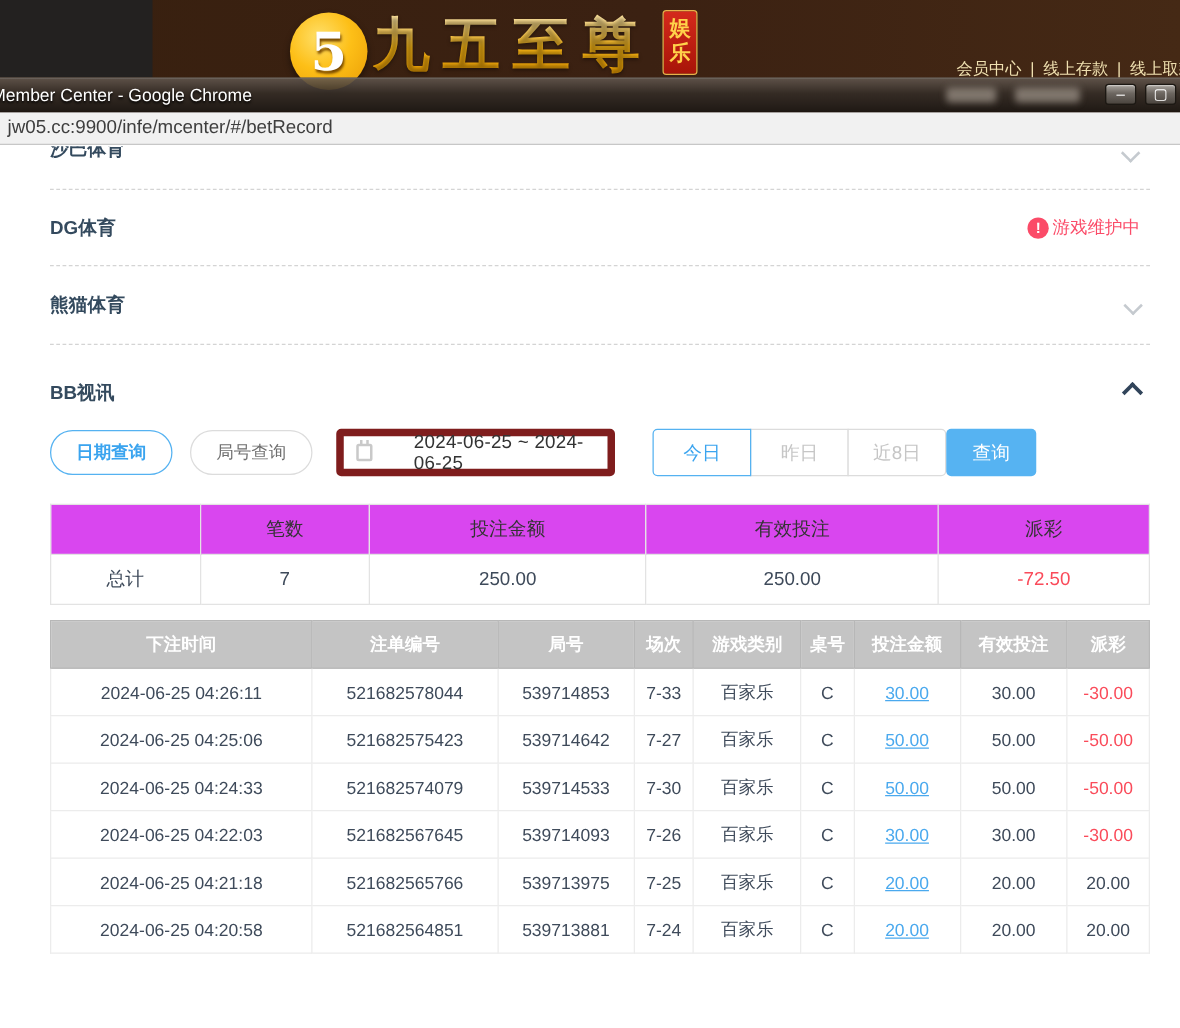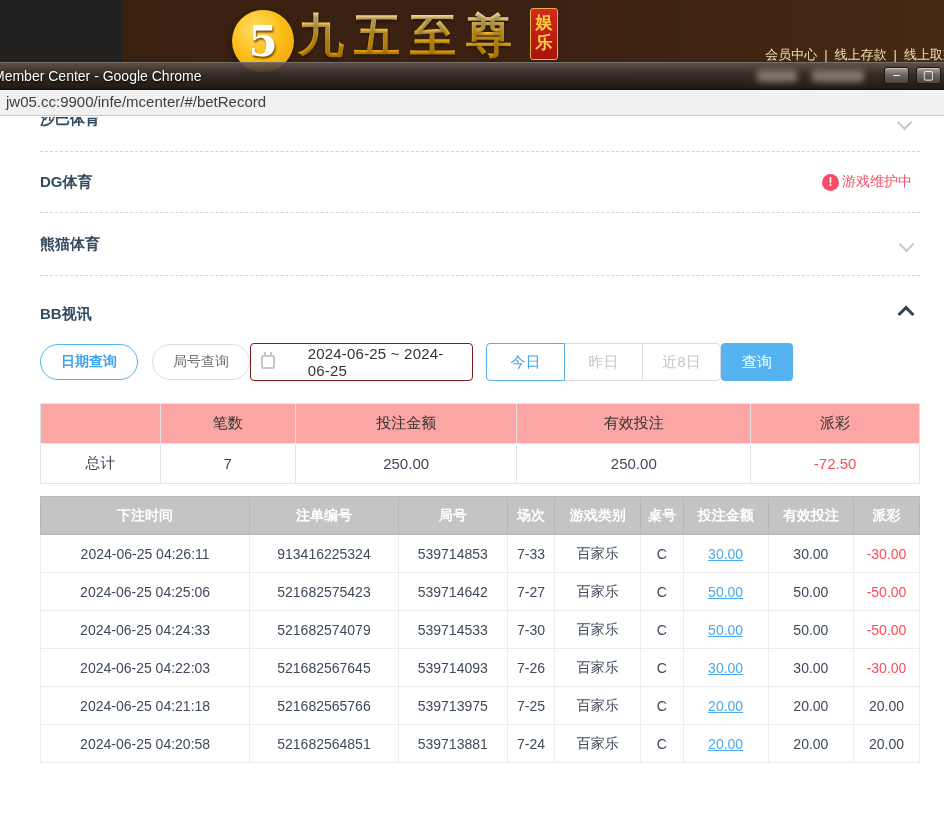--- a/index.html
+++ b/index.html
@@ -73,42 +73,42 @@
   .bang { width:17px; height:17px; border-radius:50%; background:#fb4b68; color:#fff;
     font-size:12px; font-weight:bold; text-align:center; line-height:17px; margin-right:3px; }
 
   
   .filters { display:flex; align-items:center; margin-top:13px; height:38px; }
   .pill { height:36px; padding:0 20px; border-radius:18px; background:#fff;
     border:1px solid #dcdcdc; color:#6f6f6f; font-size:14px; cursor:pointer;
     font-family:inherit; }
   .pill.active { border-color:#55b2f1; color:#3aa4ef; font-weight:bold; }
   .pill + .pill { margin-left:14px; }
-  .date-input { width:223px; height:38px; border:1px solid #7f1d1d;
+  .date-input { margin-left:19px; width:223px; height:38px; border:6px solid #7f1d1d;
     border-radius:4px; display:flex; align-items:center; padding:0 10px;gap:24px; }
   .cal { width:15px; height:14px; border:2px solid #c9c9c9; border-radius:2px;
     position:relative; margin-right:9px; }
   .cal:before { content:""; position:absolute; left:1px; top:-5px; width:2px; height:4px; background:#c9c9c9; }
   .cal:after  { content:""; position:absolute; right:1px; top:-5px; width:2px; height:4px; background:#c9c9c9; }
   .date-text { font-size:15px; color:#333; letter-spacing:.2px; }
   .quick-group { display:flex; margin-left:13px; height:38px; }
   .qbtn { width:79px; background:#fff; border:1px solid #dcdcdc; color:#c6c6c6;
     font-size:15px; cursor:pointer; font-family:inherit; margin-left:-1px; }
-  .qbtn:first-child { border-radius:4px 0 0 4px; margin-left:0; }
+  .qbtn:first-child { border-radius:4px 0 0 4px; margin-left:17px; }
   .qbtn:last-child { border-radius:0 4px 4px 0; }
   .qbtn.active { border-color:#55b2f1; color:#3aa4ef; position:relative; z-index:2; }
   .search-btn { width:72px; height:38px; background:#56b3f2; color:#fff;
     border:none; border-radius:4px; font-size:15px; cursor:pointer; font-family:inherit; }
 
   
   table { border-collapse:collapse; width:100%; table-layout:fixed; }
   .summary { margin-top:22px; }
   .summary th, .summary td { border:1px solid #e3e3e3; height:40px; text-align:center;
     font-size:15px; font-weight:normal; }
-  .summary th { background:#fca5a5; color:#333; }
+  .summary th { background:#d946ef; color:#333; }
   .summary td { color:#3e4a5a; }
   .detail { margin-top:12px; }
   .detail th { background:#c4c4c4; color:#fff; font-size:14px; font-weight:bold;
     height:38px; border:1px solid #b7b7b7; }
   .detail td { height:38px; text-align:center; font-size:14px; color:#3e4a5a;
     border:1px solid #ececec; }
   .money.neg { color:#fa4b5a; }
   .bet-link { color:#4aa9ee; text-decoration:underline; cursor:pointer; }
 </style>
 </head>
@@ -238,21 +238,21 @@
         <th>游戏类别</th>
         <th>桌号</th>
         <th>投注金额</th>
         <th>有效投注</th>
         <th>派彩</th>
       </tr>
       </tbody>
         <tbody id="bet-rows">
           <tr>
             <td>2024-06-25 04:26:11</td>
-            <td>913416225324</td>
+            <td>521682578044</td>
             <td>539714853</td>
             <td>7-33</td>
             <td>百家乐</td>
             <td>C</td>
             <td><a class="bet-link">30.00</a></td>
             <td>30.00</td>
             <td class="money neg">-30.00</td>
           </tr>
           <tr>
             <td>2024-06-25 04:25:06</td>

